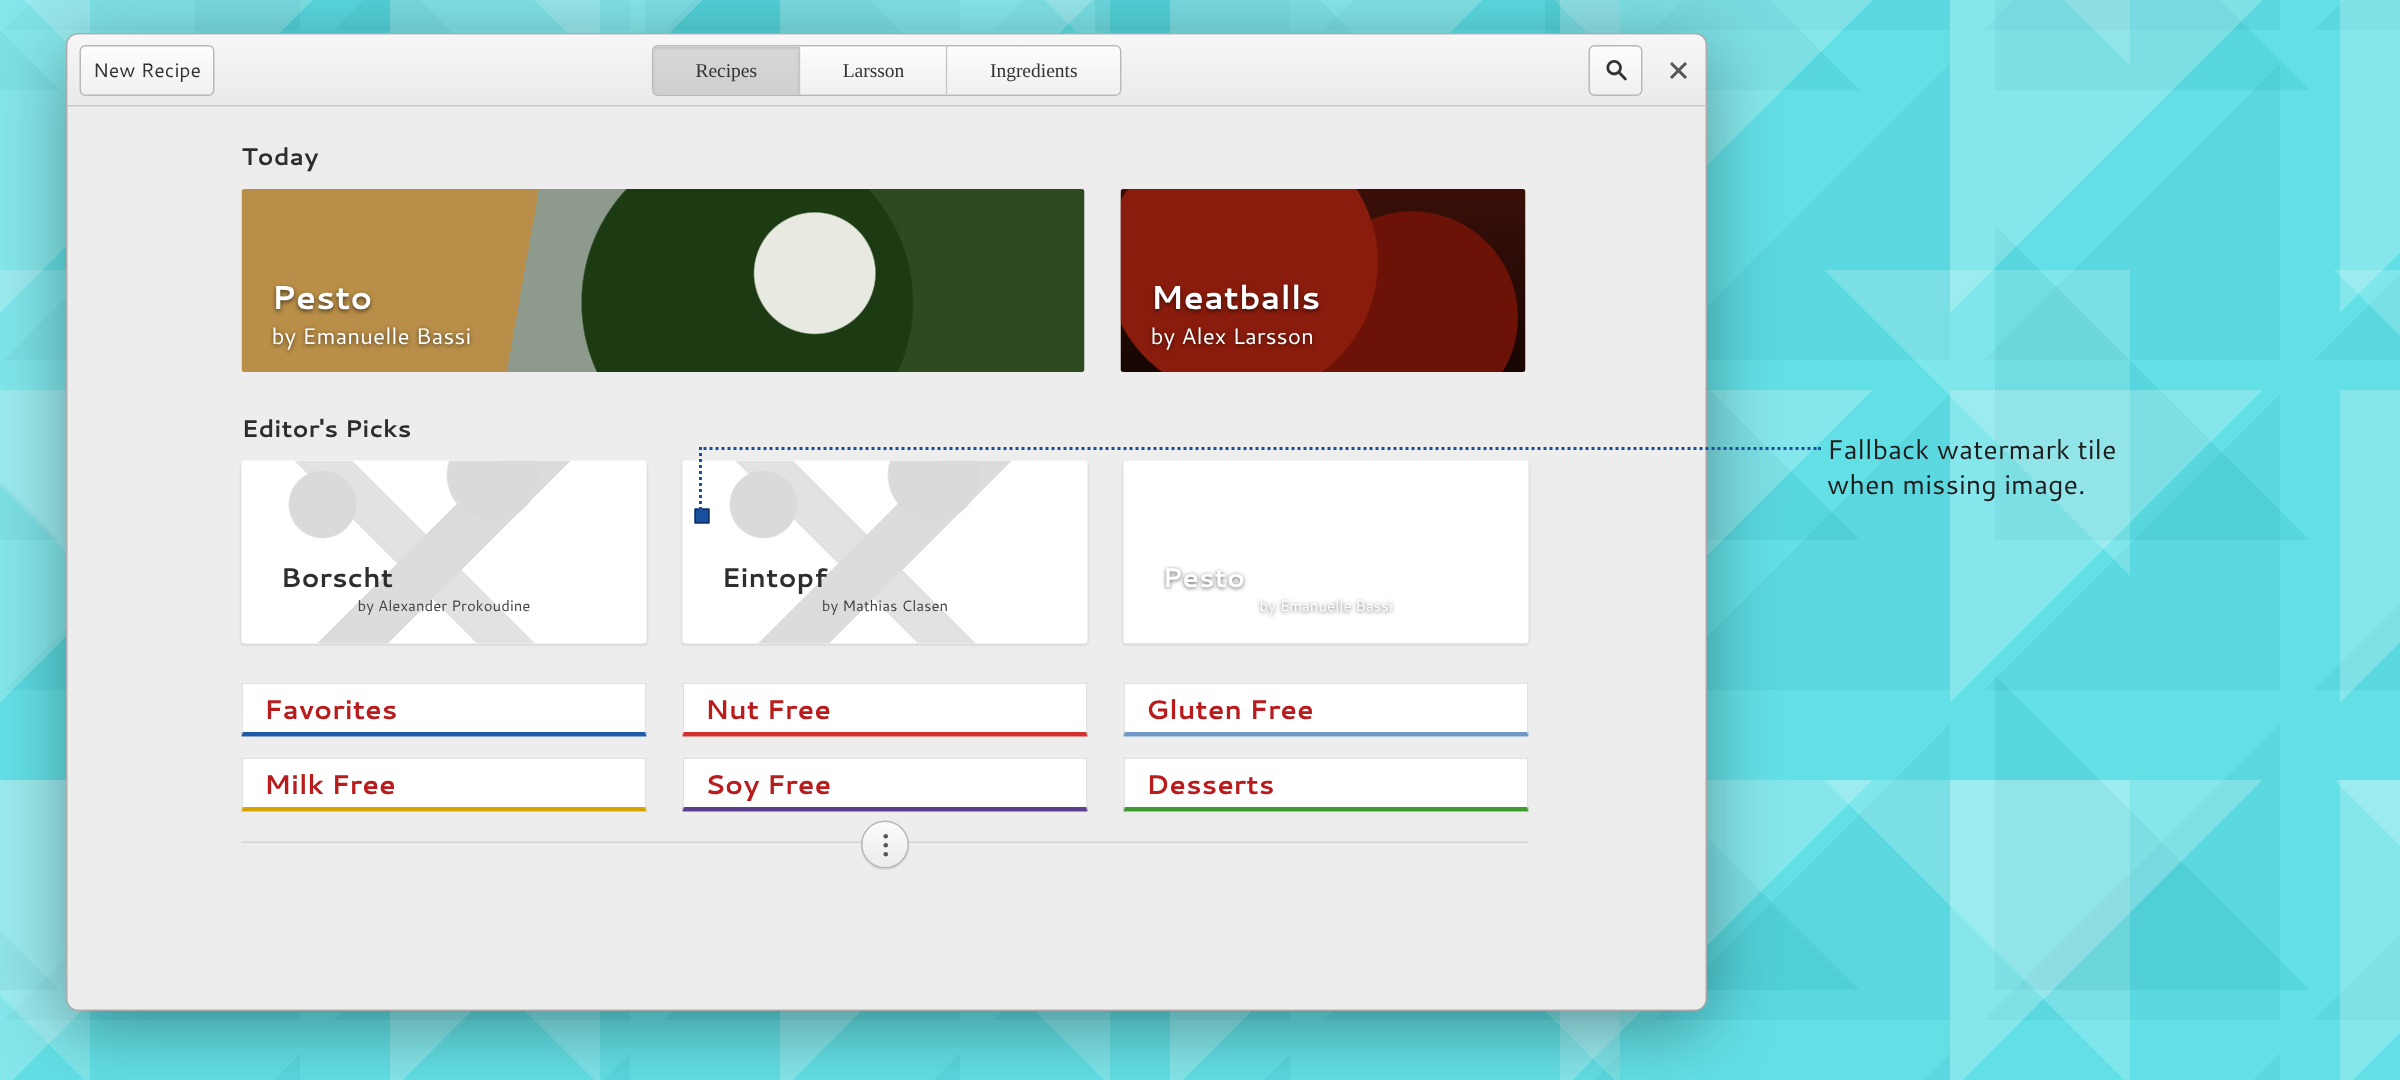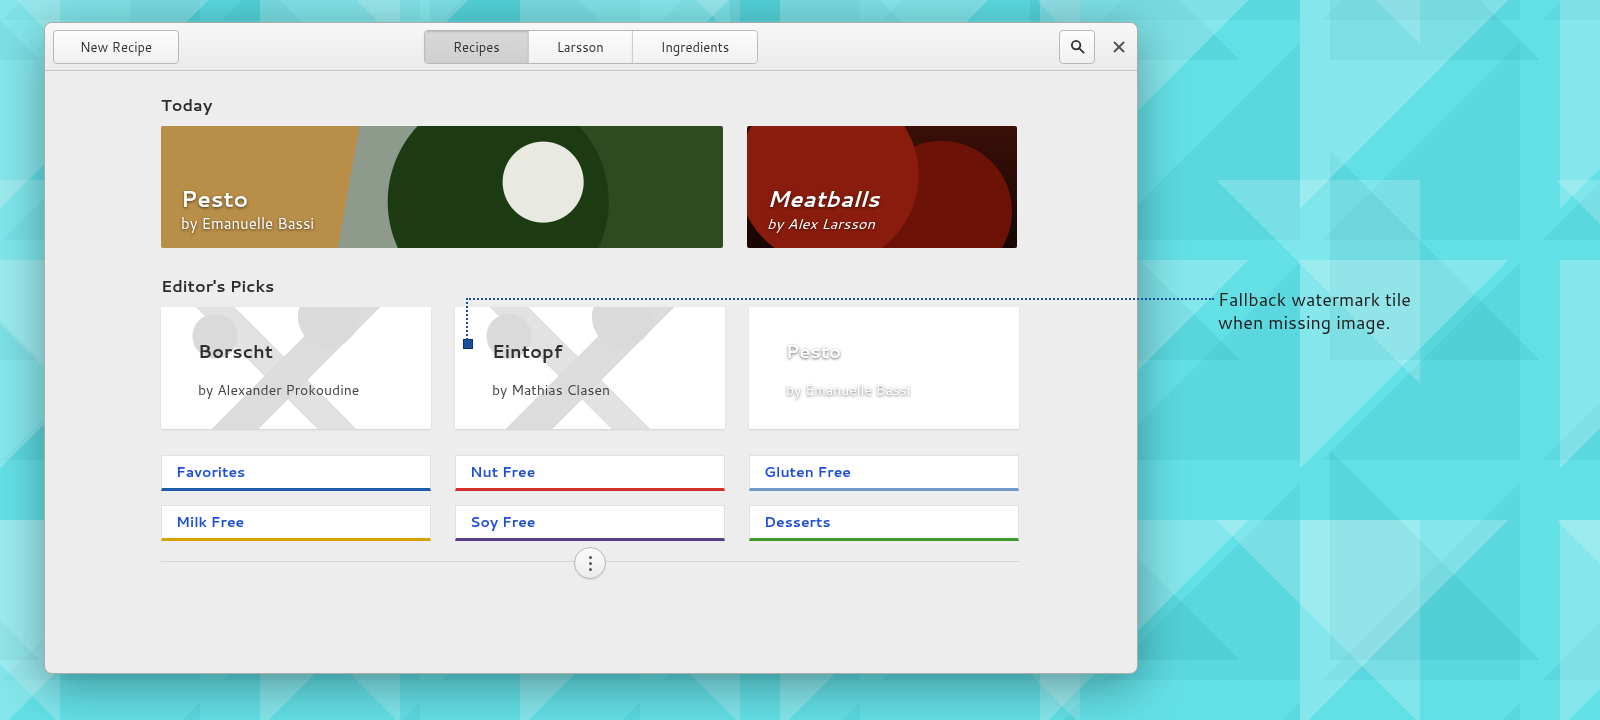--- a/index.html
+++ b/index.html
@@ -46,21 +46,21 @@
     display: flex;
     align-items: center;
     padding: 0 8px;
     background: linear-gradient(#f7f7f7, #eaeaea);
     border-bottom: 1px solid #c5c5c5;
     position: relative;
   }
 
   .hb-btn {
     height: 32px;
-    padding: 0 26px;
+    padding: 0 8px;
     background: linear-gradient(#fdfdfd, #f0f0f0);
     border: 1px solid #b8b8b8;
     border-radius: 4px;
     color: #333;
     font-size: 13px;
     display: inline-flex;
     align-items: center;
     justify-content: center;
     box-shadow: inset 0 1px 0 #fff;
   }
@@ -72,20 +72,21 @@
   .segmented {
     position: absolute;
     left: 50%;
     top: 50%;
     transform: translate(-50%, -50%);
     display: flex;
     height: 32px;
     border: 1px solid #b8b8b8;
     border-radius: 4px;
     overflow: hidden;
+    font-family: Liberation Serif, serif;
   }
   .seg {
     padding: 0 28px;
     display: flex;
     align-items: center;
     font-size: 13px;
     color: #333;
     background: linear-gradient(#fdfdfd, #f0f0f0);
     border-right: 1px solid #c5c5c5;
   }
@@ -151,52 +152,51 @@
     background:
       radial-gradient(circle at 68% 46%, #e8eae2 0 40px, transparent 41px),
       radial-gradient(circle at 60% 62%, #1c3b12 0 110px, transparent 111px),
       linear-gradient(100deg, #b88e48 0 34%, #8d9a8c 34% 60%, #2d4a20 60% 100%);
   }
   .meatballs-bg {
     background:
       radial-gradient(circle at 30% 40%, #8a1c0d 0 90px, transparent 91px),
       radial-gradient(circle at 72% 70%, #6d1206 0 70px, transparent 71px),
       linear-gradient(#3a0f08, #170603);
-    font-style: italic;
   }
   .pesto2-bg {
     background:
       radial-gradient(circle at 48% 34%, #1c3b12 0 70px, transparent 71px),
       radial-gradient(circle at 88% 88%, #efe9d8 0 24px, transparent 25px),
       linear-gradient(#b09a7a, #8a8a72);
   }
 
   .card-title { font-size: 22px; font-weight: 700; line-height: 1.1; }
   .card-author { font-size: 15px; font-weight: 400; margin-top: 2px; }
 
   
   .pick-card {
     position: relative;
     width: 270px;
     height: 122px;
     border-radius: 2px;
     overflow: hidden;
     background: #fff;
     box-sizing: border-box;
-    padding: 15px;
+    padding: 4px;
     display: flex;
     flex-direction: column;
     justify-content: flex-end;
     box-shadow: 0 1px 2px rgba(0,0,0,0.12);
   }
   .pick-card .labels {
     padding: 0 22px 14px 22px;
   }
   .pick-card .pc-title { font-size: 18px; font-weight: 700; color: #2e2e2e; }
-  .pick-card .pc-author { font-size: 14px; color: #444; margin-top: 16px; }
+  .pick-card .pc-author { font-size: 10px; color: #444; margin-top: 0; text-align: center; }
   .pick-card.has-img .pc-title,
   .pick-card.has-img .pc-author { color: #fff; text-shadow: 0 1px 3px rgba(0,0,0,0.6); }
 
   .watermark {
     position: absolute;
     inset: 0;
     background:
       radial-gradient(circle at 20% 24%, #dadada 0 22px, transparent 23px),
       radial-gradient(circle at 62% 8%,  #dadada 0 30px, transparent 31px),
       linear-gradient(135deg, transparent 0 44%, #dcdcdc 44% 56%, transparent 56% 100%),
@@ -211,22 +211,22 @@
     width: 270px;
     height: 36px;
     background: #fff;
     border: 1px solid #e1e1e1;
     border-bottom-width: 3px;
     box-sizing: border-box;
     display: flex;
     align-items: center;
     padding-left: 14px;
     font-weight: 600;
-    color: #1d4ed8;
-    font-size: 14px;
+    color: #b91c1c;
+    font-size: 18px;
   }
 
   .footer-rule {
     position: relative;
     width: 858px;
     margin-top: 20px;
     border-top: 1px solid #d4d4d4;
     height: 40px;
   }
   .more-btn {

